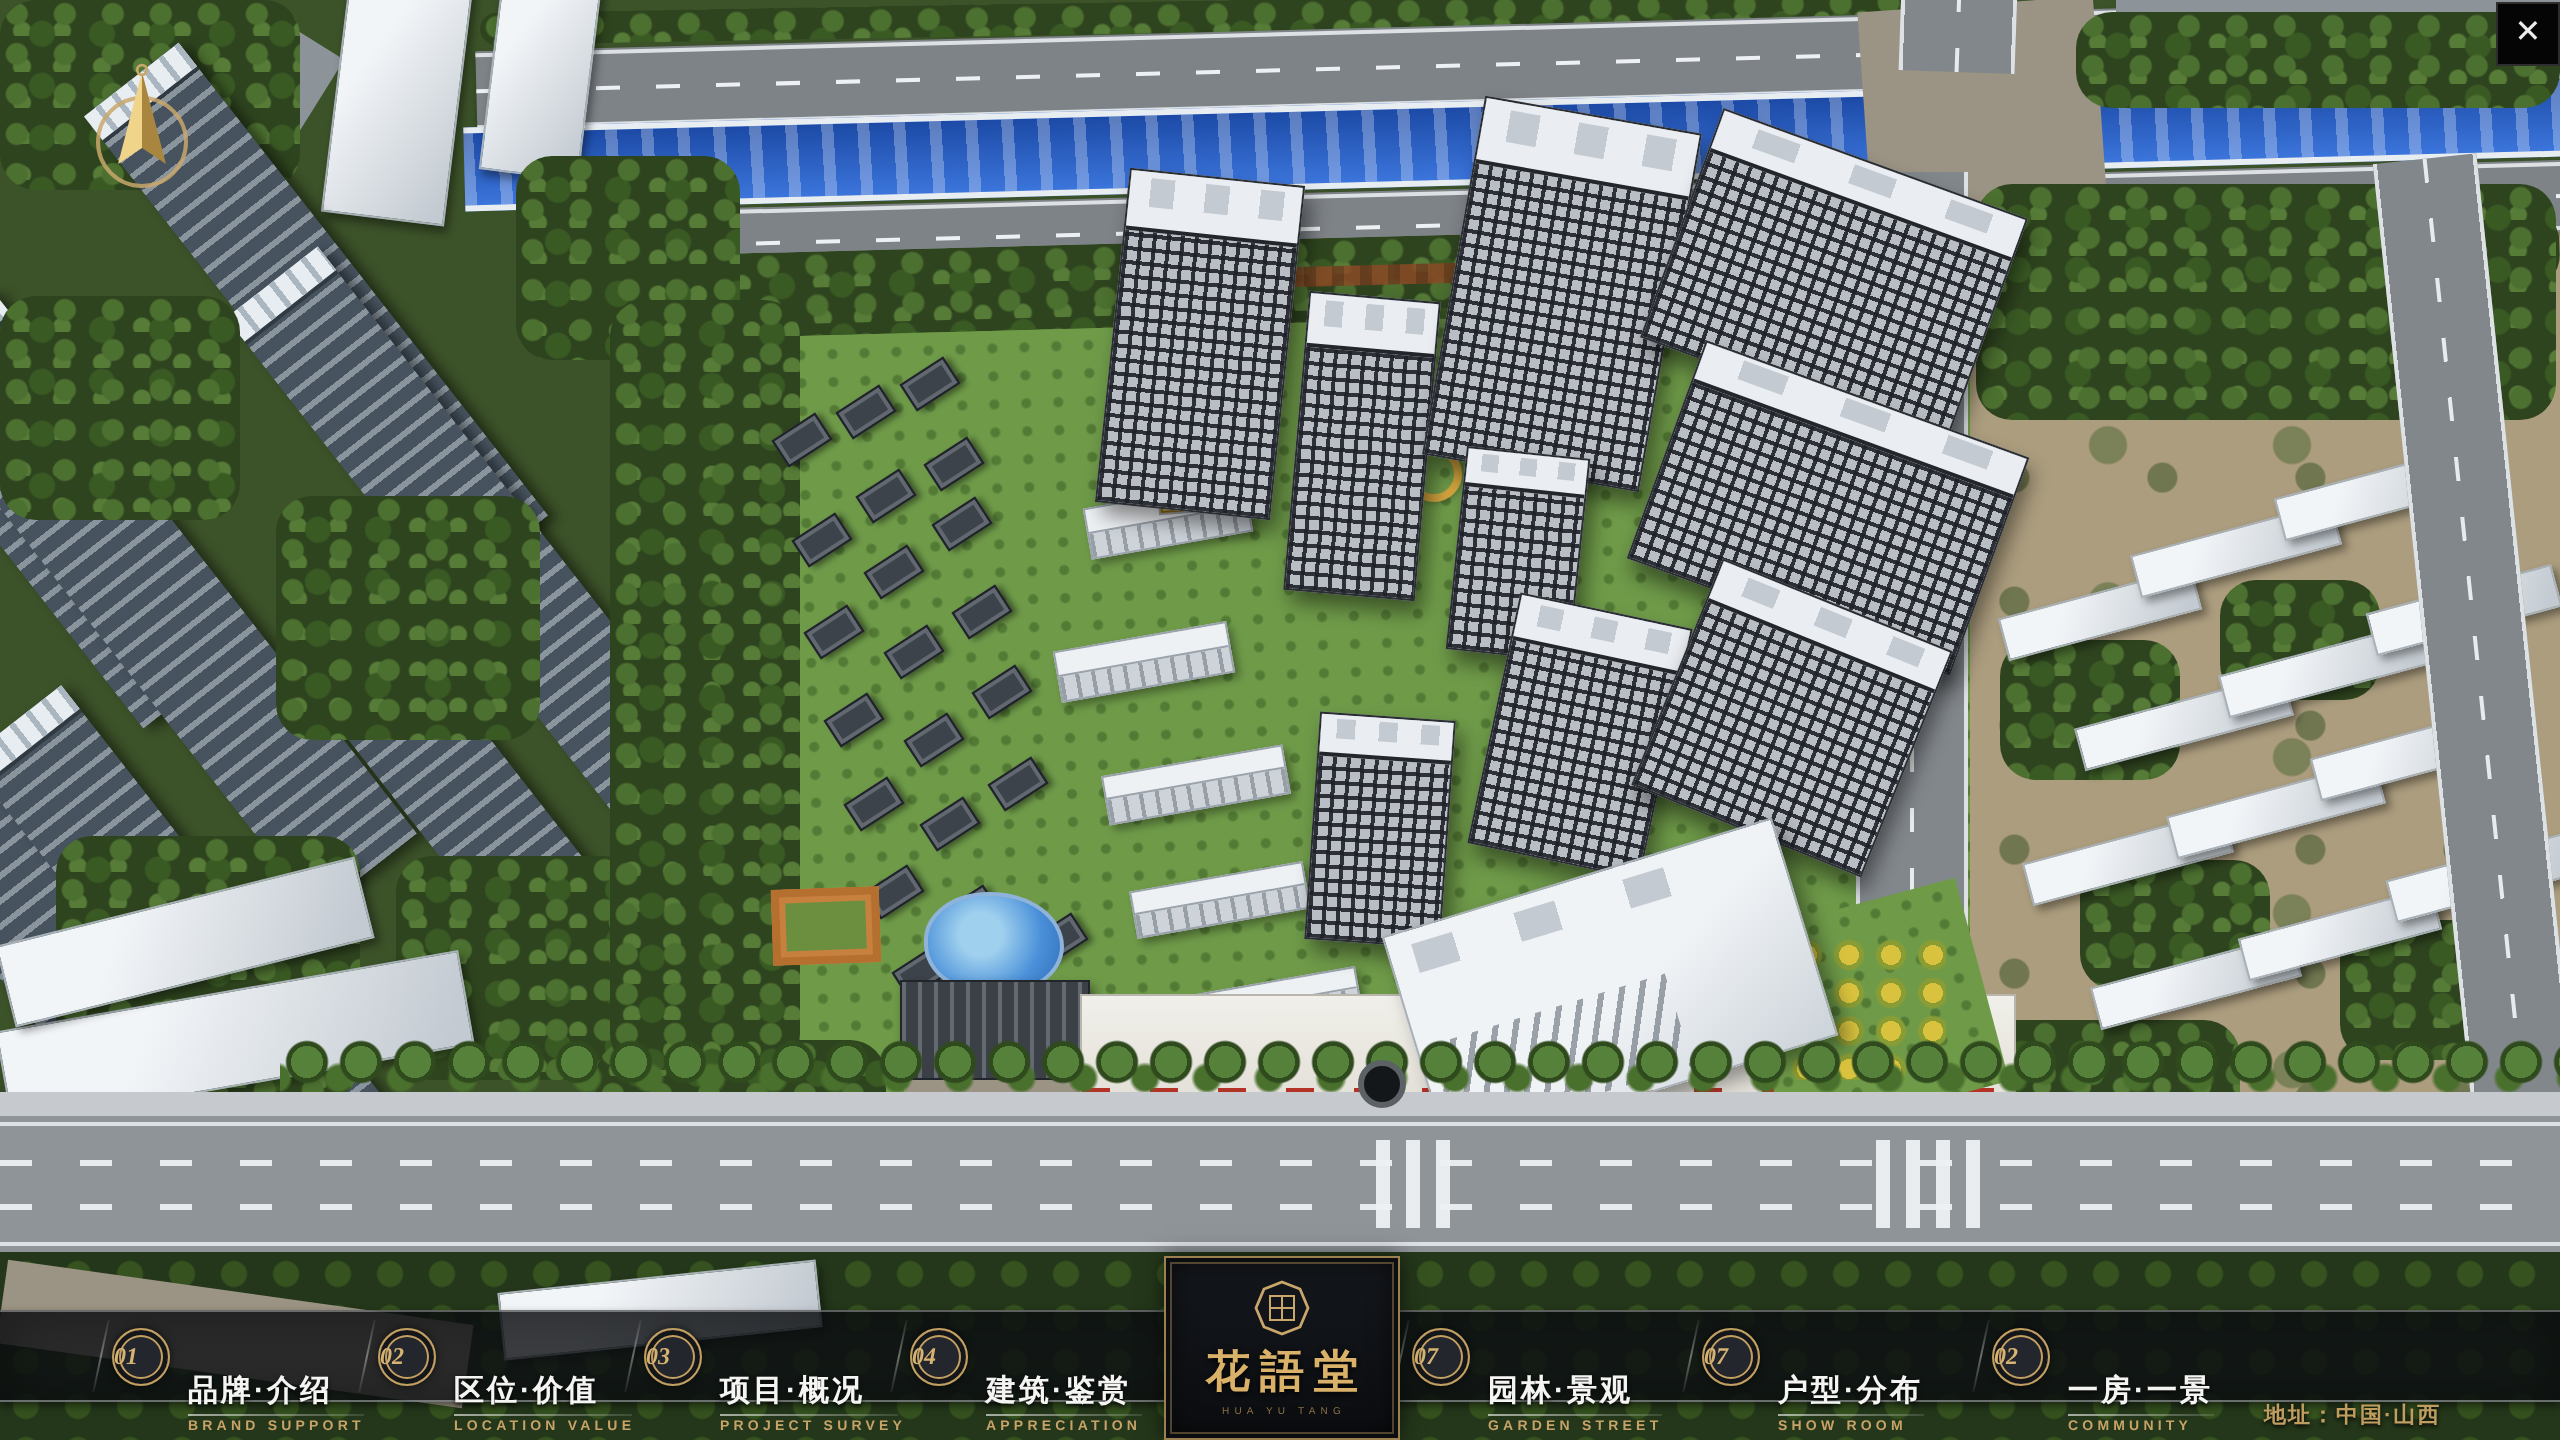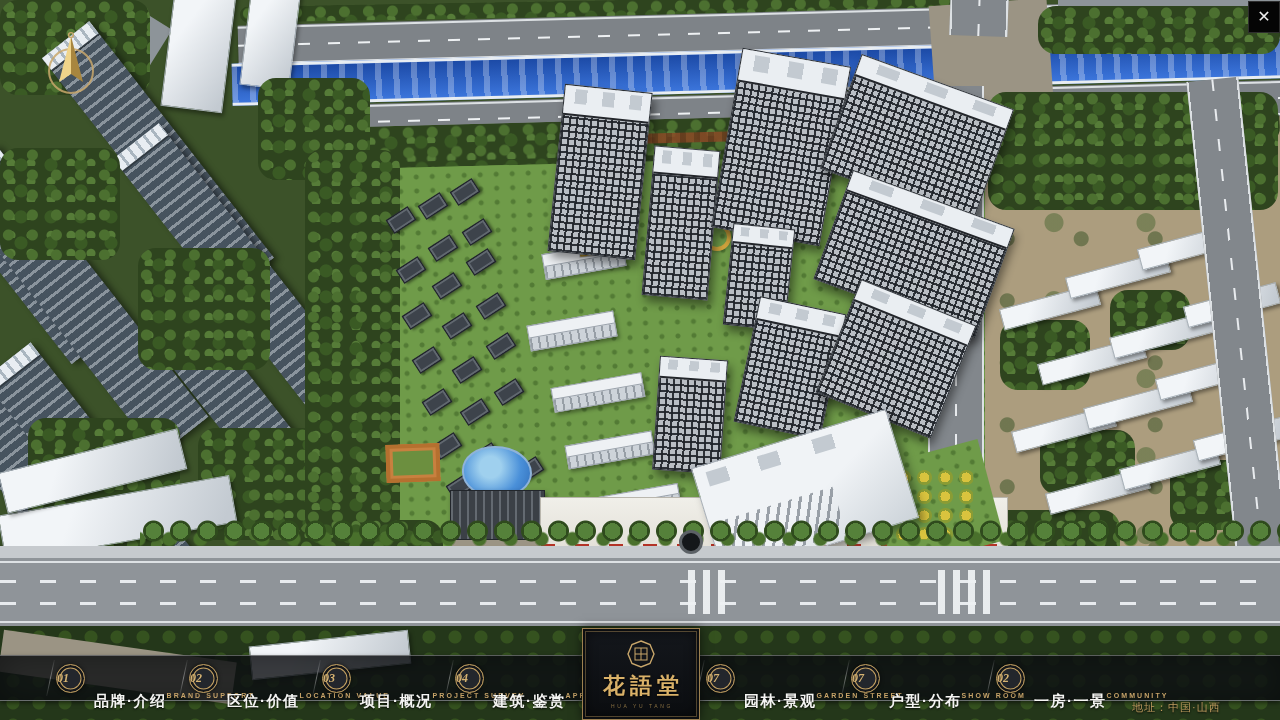--- a/index.html
+++ b/index.html
@@ -48,30 +48,30 @@
   
   .navbar{position:absolute;left:0;top:655px;width:1280px;height:46px;background:rgba(14,16,20,.8);border-top:1px solid rgba(255,255,255,.3);border-bottom:1px solid rgba(235,240,245,.4);box-shadow:0 2px 4px rgba(0,0,0,.5),inset 0 0 30px rgba(0,0,0,.35);z-index:20;display:flex;box-sizing:border-box;}
   .nav-spacer-left{width:50px;}
   .nav-spacer-center{width:118px;}
   .nav-cell{position:relative;display:flex;align-items:center;gap:9px;padding-left:6px;box-sizing:border-box;cursor:pointer;}
   .nav-cell.w-l{width:133px;}
   .nav-cell.w-r{width:145px;}
   .nav-cell::before{content:"";position:absolute;left:0;top:4px;bottom:4px;width:1px;background:linear-gradient(rgba(255,255,255,.06),rgba(255,255,255,.38),rgba(255,255,255,.06));transform:skewX(-12deg);}
   .badge{flex:none;width:27px;height:27px;border-radius:50%;border:1px solid #c3a061;display:flex;align-items:center;justify-content:flex-start;box-shadow:inset 0 0 0 2.5px #14161a,inset 0 0 0 3.5px #c3a061,0 0 4px rgba(0,0,0,.6);background:radial-gradient(circle,#23262c 60%,#15171b);}
   .badge span{font:italic 700 12px "Liberation Serif",serif;color:#d6b372;}
-  .nav-text{display:flex;flex-direction:row;min-width:0;margin-top:46px;}
+  .nav-text{display:flex;flex-direction:column;min-width:0;margin-top:46px;}
   .zh{font-weight:700;font-size:15px;color:#f4f4f2;letter-spacing:1.5px;white-space:nowrap;text-shadow:0 1px 2px rgba(0,0,0,.85);}
   .rule{height:1px;background:linear-gradient(90deg,rgba(255,255,255,.6),rgba(255,255,255,.12));margin:2px 0;}
   .en{font-weight:600;font-size:7px;color:#c7a368;letter-spacing:2.1px;white-space:nowrap;}
   
   .logo-panel{position:absolute;left:582px;top:628px;width:118px;height:92px;background:linear-gradient(#14171c,#0b0d10);border:1px solid #9c8050;box-shadow:inset 0 0 0 2px #0b0d10,inset 0 0 0 3px rgba(156,128,80,.5),inset 0 0 14px rgba(0,0,0,.8),0 0 10px rgba(0,0,0,.6);display:flex;flex-direction:column;align-items:center;justify-content:center;gap:2px;z-index:21;box-sizing:border-box;cursor:pointer;}
   .logo-title{font-family:"Liberation Serif",serif;font-weight:700;font-size:22px;color:#d9b168;letter-spacing:5px;text-shadow:0 1px 3px #000;margin-left:5px;}
   .logo-tagline{font-size:5px;letter-spacing:2.6px;color:#8a7142;margin-left:2px;}
   
-  .addr{position:absolute;left:1132px;top:700px;z-index:22;font-weight:400;font-size:11px;color:#bf9c5f;letter-spacing:1px;text-shadow:0 1px 2px #000;}
+  .addr{position:absolute;left:1132px;top:700px;z-index:22;font-weight:700;font-size:11px;color:#bf9c5f;letter-spacing:1px;text-shadow:0 1px 2px #000;}
 </style>
 </head>
 <body>
 
 <div class="stage">
 
   <div id="scene">
       <div class="sc lawn" style="left: 350px; top: 105px; width: 655px; height: 465px; transform: rotate(-2deg);"></div>
       <div class="sc tan" style="left: 985px; top: 90px; width: 295px; height: 478px; transform: rotate(0deg);"></div>
       <div class="sc trees" style="left: 240px; top: 0px; width: 760px; height: 16px; transform: rotate(-1deg);"></div>

